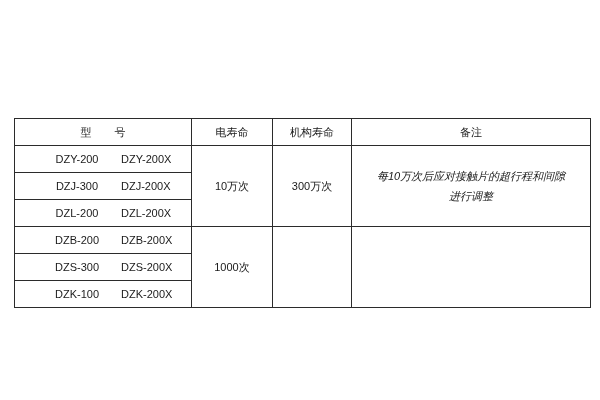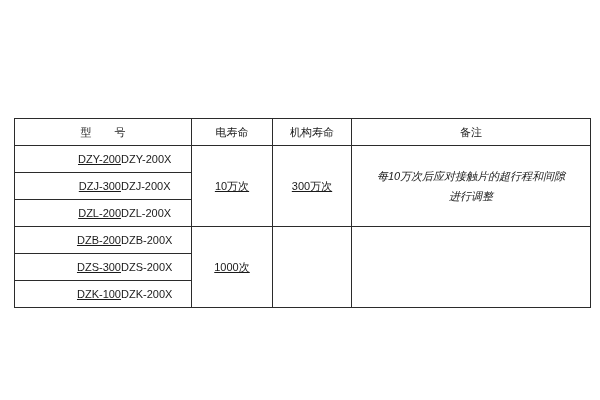--- a/index.html
+++ b/index.html
@@ -53,40 +53,38 @@
     padding-left: 0;
   }
   .model-inner {
     display: flex;
     justify-content: flex-start;
     padding-left: 18px;
   }
   .model-a {
     width: 88px;
     display: inline-block;
-    text-align: right;
-    text-decoration: underline;
+    text-align: center;
   }
   .model-b {
     display: inline-block;
     text-align: center;
   }
   .remark-cell {
     text-align: left;
     vertical-align: top;
     padding: 7px 0 0 12px;
     line-height: 1.85;
   }
   .remark-line {
     display: block;
     font-style: italic;
   }
   .merged-mid {
     vertical-align: middle;
-    text-decoration: underline;
   }
 </style>
 </head>
 <body>
 
 <div class="page">
   <table class="spec-table">
     <thead>
       <tr>
         <th class="col-model head-model">型　号</th>

